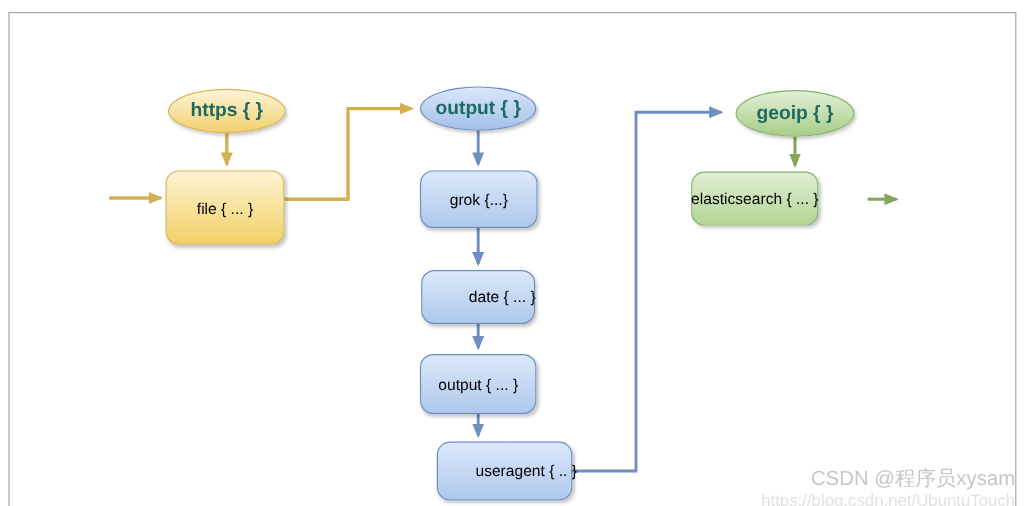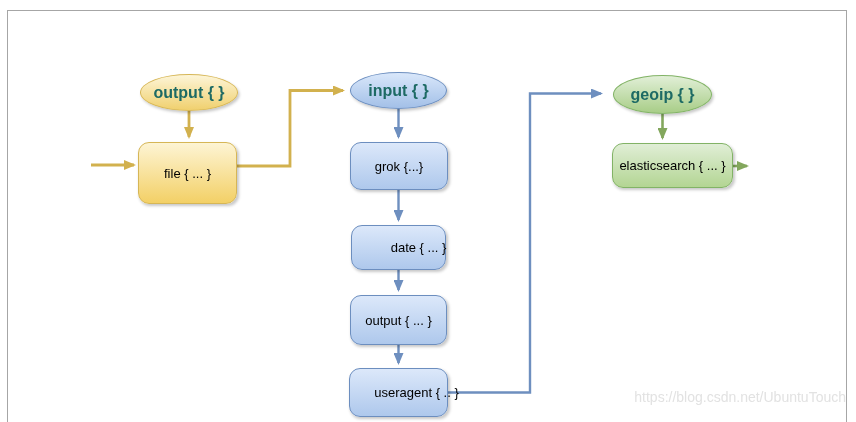--- a/index.html
+++ b/index.html
@@ -61,23 +61,23 @@
   .green.ellipse  { background: linear-gradient(#e1efd7, #a8cd87); border: 1px solid #82b366; }
   .green.box      { background: linear-gradient(#e0eed6, #b3d593); border: 1px solid #82b366; }
 
   
   .n-input         { left: 140px; top: 74px;  width: 98px;  height: 37px; }
   .n-file          { left: 138px; top: 142px; width: 99px;  height: 62px; }
   .n-filter        { left: 350px; top: 72px;  width: 97px;  height: 37px; }
   .n-grok          { left: 350px; top: 142px; width: 98px;  height: 48px; text-align: center; }
   .n-date          { left: 351px; top: 225px; width: 95px;  height: 45px; padding-left: 40px; }
   .n-geoip         { left: 350px; top: 295px; width: 97px;  height: 50px; }
-  .n-useragent     { left: 349px; top: 368px; width: 99px;  height: 49px; padding-left: 36px; }
+  .n-useragent     { left: 364px; top: 368px; width: 113px;  height: 49px; padding-left: 36px; }
   .n-output        { left: 613px; top: 75px;  width: 99px;  height: 39px; }
-  .n-elasticsearch { left: 612px; top: 143px; width: 121px; height: 45px; }
+  .n-elasticsearch { left: 576px; top: 143px; width: 106px; height: 45px; }
 
   .watermark {
     position: absolute;
     top: 389px;
     right: 10px;
     text-align: right;
     line-height: 1.2;
   }
   .watermark .wm1 {
     font-size: 17px;
@@ -121,35 +121,36 @@
       <path d="M398.5,345 V363" marker-end="url(#arrow-blue)"></path>
       <path d="M448,392.5 H530 V93.5 H601" marker-end="url(#arrow-blue)"></path>
     </g>
 
     <g stroke="#83a75d" stroke-width="2.6" fill="none">
       <path d="M662.5,114 V138" marker-end="url(#arrow-green)"></path>
       <path d="M723,166 H747" marker-end="url(#arrow-green)"></path>
     </g>
   </svg>
 
-  <div class="node ellipse yellow n-input">output { }</div>
+  <div class="node ellipse yellow n-input">https { }</div>
 
   <div class="node box yellow n-file">file { ... }</div>
 
-  <div class="node ellipse blue n-filter">input { }</div>
+  <div class="node ellipse blue n-filter">output { }</div>
 
   <div class="node box blue n-grok">grok {...}</div>
 
   <div class="node box blue n-date">date { ... }</div>
 
   <div class="node box blue n-geoip">output { ... }</div>
 
   <div class="node box blue n-useragent">useragent { .. }</div>
 
   <div class="node ellipse green n-output">geoip { }</div>
 
   <div class="node box green n-elasticsearch">elasticsearch { ... }</div>
 
   <div class="watermark">
+    <div class="wm1">CSDN @程序员xysam</div>
     <div class="wm2">https://blog.csdn.net/UbuntuTouch</div>
   </div>
 
 </div>
 
 </body></html>

